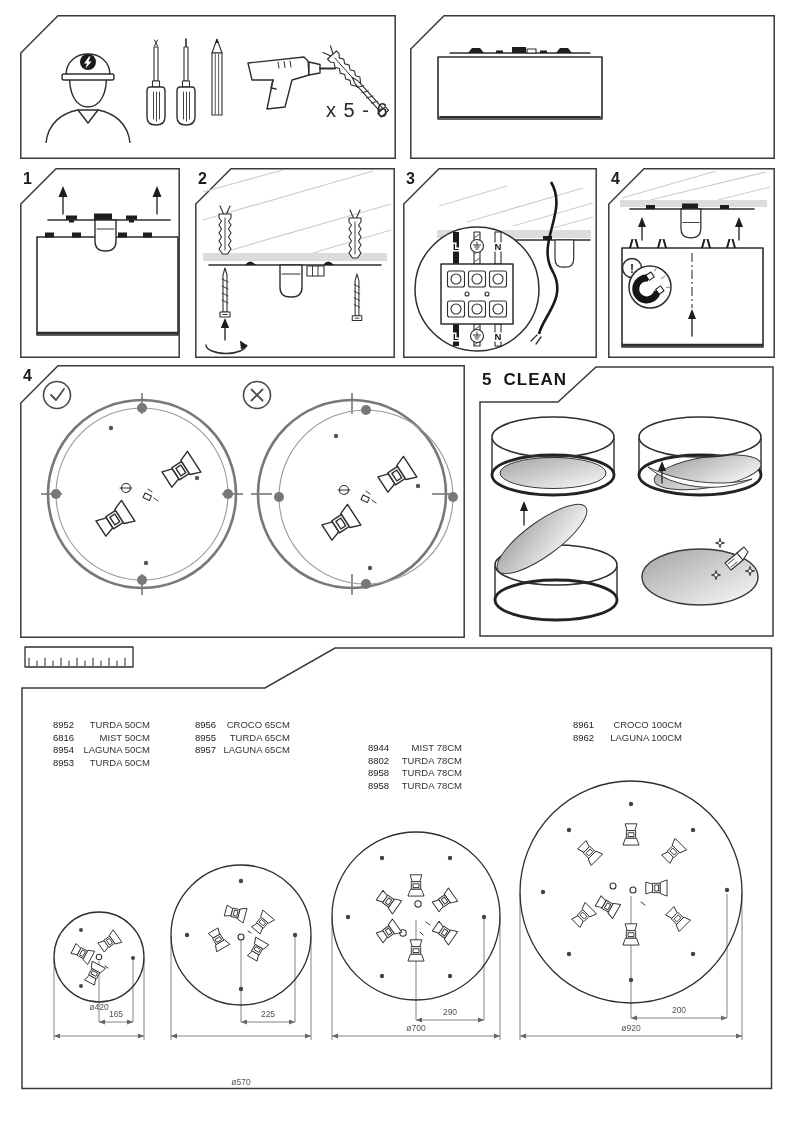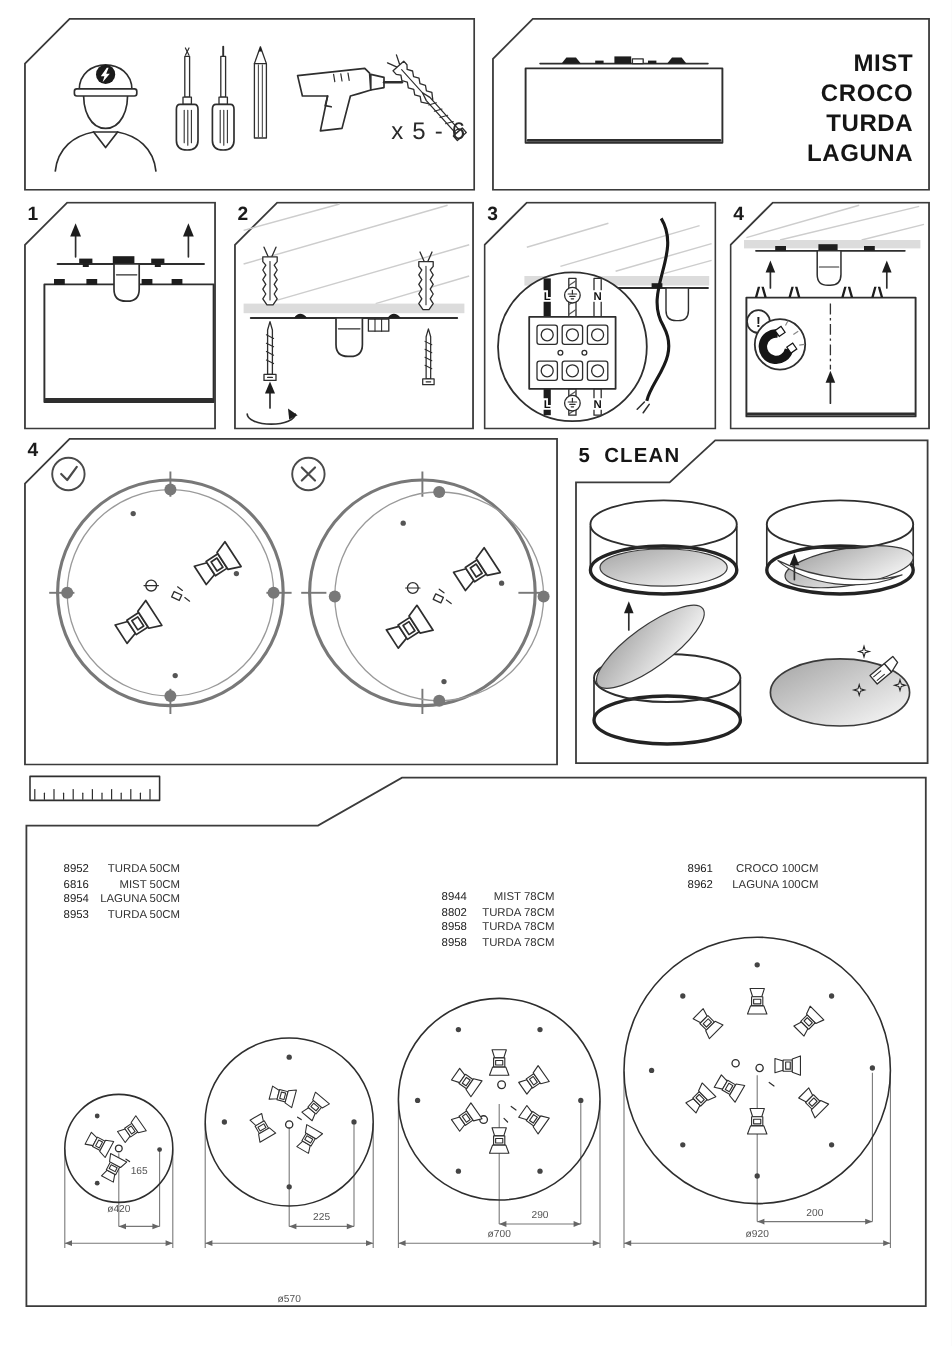--- a/index.html
+++ b/index.html
@@ -111,26 +111,20 @@
         <path class="blk" d="M58,38 L62,33 L70,33 L74,38 Z"></path>
         <path class="blk" d="M146,38 L150,33 L158,33 L162,38 Z"></path>
         <rect class="blk" x="102" y="32" width="14" height="6"></rect>
         <rect class="fw1" x="117" y="34" width="9" height="4"></rect>
         <rect class="blk" x="86" y="35.5" width="7" height="2.5"></rect>
         <rect class="blk" x="130" y="35.5" width="7" height="2.5"></rect>
         <rect class="fw" x="28" y="42" width="164" height="62" style="stroke-width:1.6"></rect>
         <line class="ln" x1="30" y1="102" x2="190" y2="102" style="stroke-width:2.2"></line>
       </g>
     </svg>
-    <div class="brands">
-      <div>MIST</div>
-      <div>CROCO</div>
-      <div>TURDA</div>
-      <div>LAGUNA</div>
-    </div>
   </div>
 
   <div class="panel" style="left:20px;top:168px;width:160px;height:190px">
     <svg width="160" height="190" viewBox="0 0 160 190">
       <path class="brd" d="M36,.8 L159.2,.8 L159.2,189.2 L.8,189.2 L.8,36 Z"></path>
       <g>
         <g>
             <line class="ln" x1="43" y1="46" x2="43" y2="28"></line>
             <path class="blk" d="M43,18 L38.5,29 L47.5,29 Z"></path>
           </g>
@@ -673,20 +667,34 @@
       </div>
     <div class="prow">
         <span class="pcode">8954</span>
         <span class="pname">LAGUNA 50CM</span>
       </div>
     <div class="prow">
         <span class="pcode">8953</span>
         <span class="pname">TURDA 50CM</span>
       </div>
   </div>
+  <div class="pgroup" style="left:195px;top:719px;width:95px">
+    <div class="prow">
+        <span class="pcode">8956</span>
+        <span class="pname">CROCO 65CM</span>
+      </div>
+    <div class="prow">
+        <span class="pcode">8955</span>
+        <span class="pname">TURDA 65CM</span>
+      </div>
+    <div class="prow">
+        <span class="pcode">8957</span>
+        <span class="pname">LAGUNA 65CM</span>
+      </div>
+  </div>
   <div class="pgroup" style="left:368px;top:742px;width:94px">
     <div class="prow">
         <span class="pcode">8944</span>
         <span class="pname">MIST 78CM</span>
       </div>
     <div class="prow">
         <span class="pcode">8802</span>
         <span class="pname">TURDA 78CM</span>
       </div>
     <div class="prow">
@@ -702,21 +710,21 @@
     <div class="prow">
         <span class="pcode">8961</span>
         <span class="pname">CROCO 100CM</span>
       </div>
     <div class="prow">
         <span class="pcode">8962</span>
         <span class="pname">LAGUNA 100CM</span>
       </div>
   </div>
 
-  <div class="dimlabel" style="left:116px;top:970px">165</div>
+  <div class="dimlabel" style="left:116px;top:1009px">165</div>
   <div class="dimlabel" style="left:99px;top:1002px">ø420</div>
   <div class="dimlabel" style="left:268px;top:1009px">225</div>
   <div class="dimlabel" style="left:241px;top:1077px">ø570</div>
   <div class="dimlabel" style="left:450px;top:1007px">290</div>
   <div class="dimlabel" style="left:416px;top:1023px">ø700</div>
   <div class="dimlabel" style="left:679px;top:1005px">200</div>
   <div class="dimlabel" style="left:631px;top:1023px">ø920</div>
 
 </div>
 

